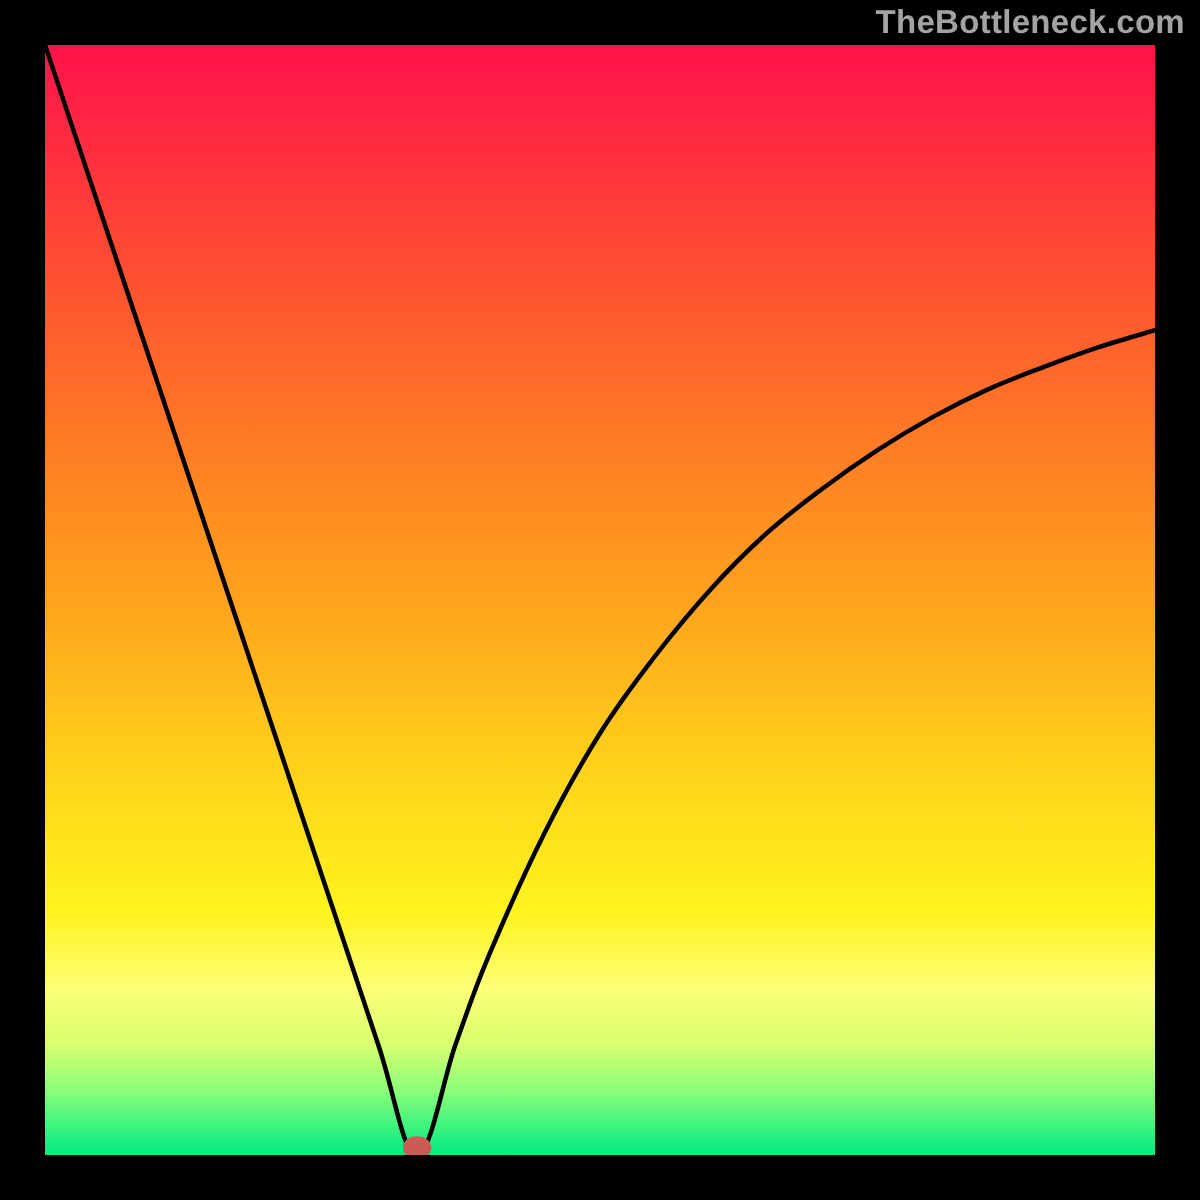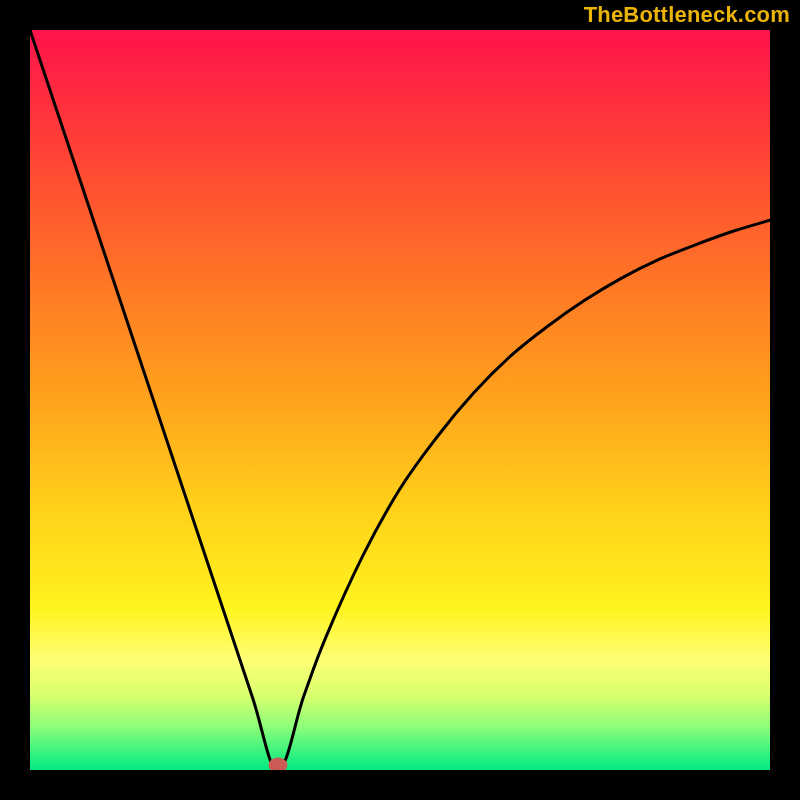--- a/index.html
+++ b/index.html
@@ -14,21 +14,21 @@
   .frame {
     position: relative;
     width: 800px;
     height: 800px;
     background: #000;
   }
   .watermark {
     position: absolute;
     top: 2px;
     right: 10px;
-    color: #eab308;
+    color: #a3a3a3;
     font-size: 22px;
     font-weight: 600;
     letter-spacing: 0.2px;
     z-index: 5;
   }
   .plot-area {
     position: absolute;
     left: 30px;
     top: 30px;
     width: 740px;

